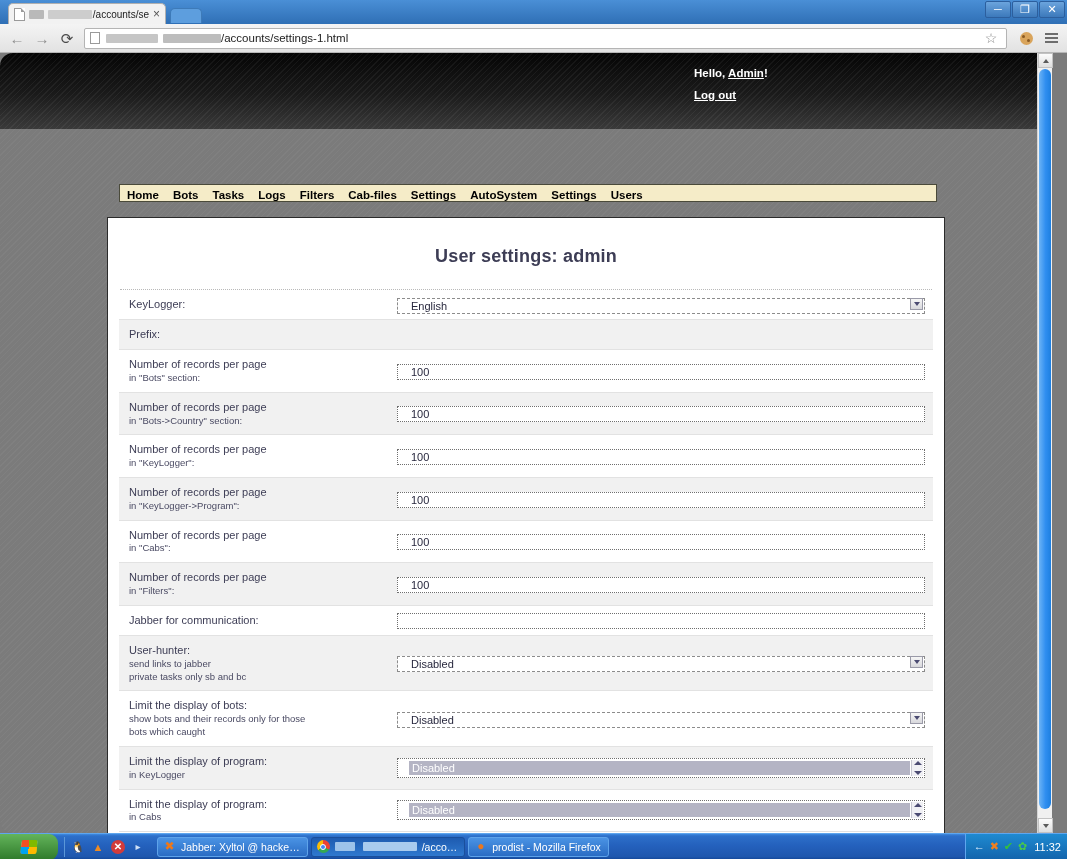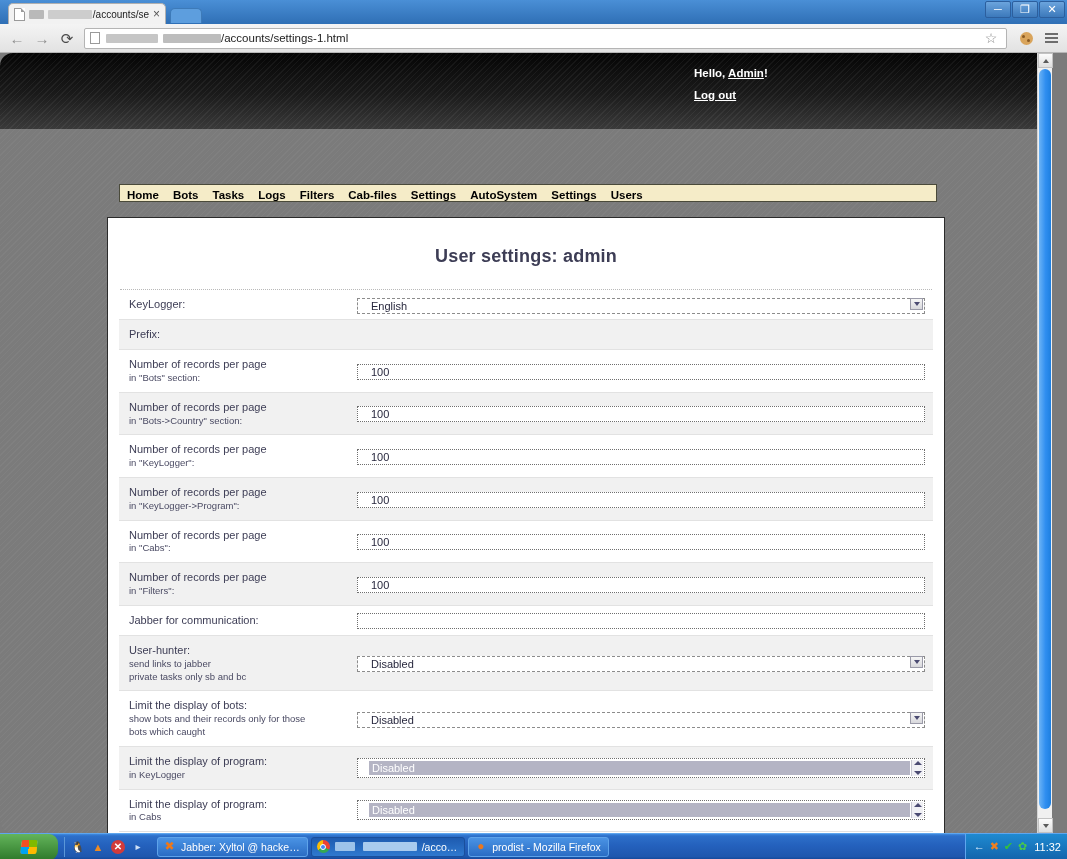--- a/index.html
+++ b/index.html
@@ -239,20 +239,21 @@
   }
   .form-row .label .sub {
     font-size: 9.5px;
     color: #4a4a63;
     display: block;
     line-height: 1.35;
   }
   .form-row .field {
     flex: 1;
     padding: 4px 8px 4px 12px;
+    margin-left: 40px;
   }
 
   select.styled {
     width: 100%;
     height: 16px;
     font-size: 11px;
     font-family: "Liberation Sans", sans-serif;
     color: #27273d;
     border: 1px dashed #8c8c8c;
     background: #ffffff;

